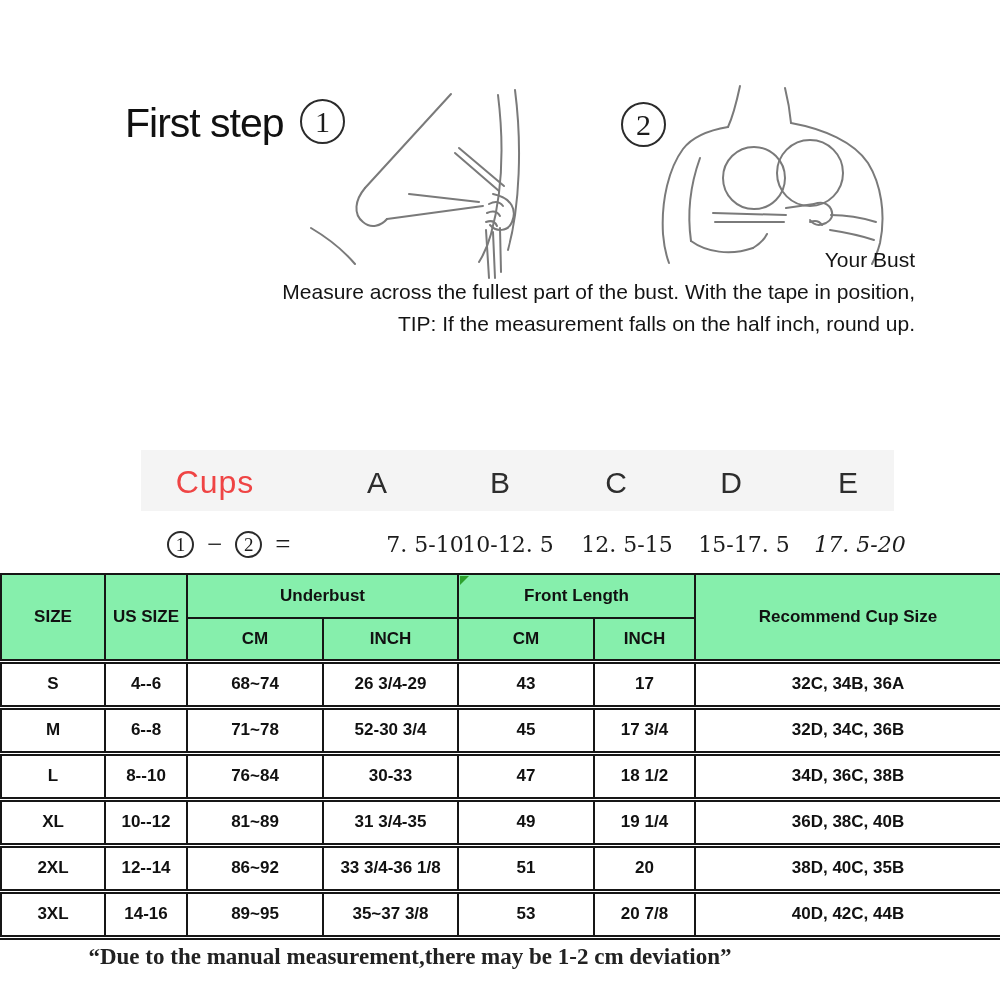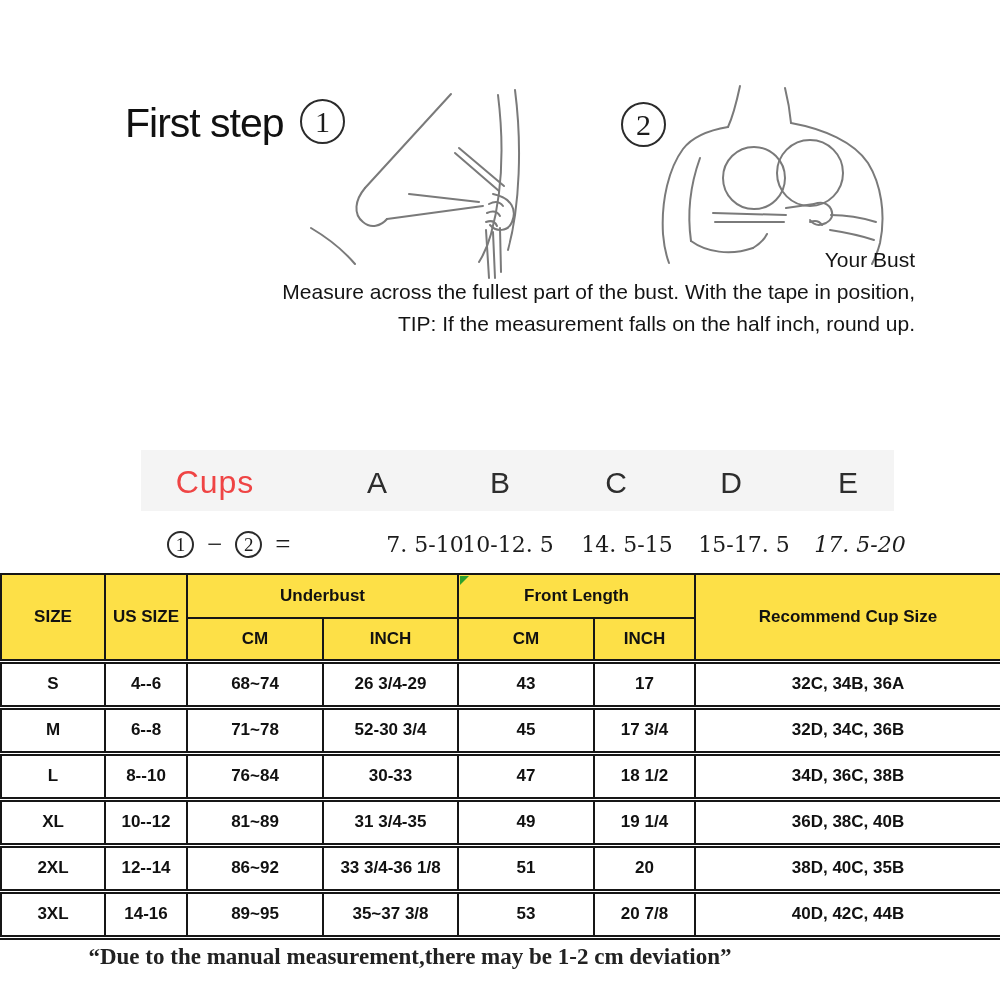--- a/index.html
+++ b/index.html
@@ -44,21 +44,21 @@
     font-family:"DejaVu Serif", serif; font-size:22px; color:#1c1c1c; white-space:nowrap;
   }
   table.size-table {
     position:absolute; left:0; top:573px; width:1000px;
     border-collapse:collapse; table-layout:fixed;
   }
   .size-table th, .size-table td {
     border:2px solid #161616; text-align:center; vertical-align:middle;
     font-size:17px; font-weight:bold; color:#111; padding:0;
   }
-  .size-table thead th { background:#fde047; }
+  .size-table thead th { background:#86efac; }
   .size-table thead tr.top-row th { height:44px; }
   .size-table thead tr.sub-row th { height:43px; }
   .size-table tbody td { height:46px; border-top:5px double #161616; border-bottom:5px double #161616; }
   .green-marker { position:absolute; left:460px; top:576px; line-height:0; }
   .footer-note {
     position:absolute; left:0; top:944px; width:820px; text-align:center;
     font-family:"Liberation Serif", serif; font-weight:bold; font-size:23px; color:#222;
   }
 </style>
 </head>
@@ -135,21 +135,21 @@
         <span>1</span>
       </span>
     <span>−</span>
     <span class="circle-num small">
         <span>2</span>
       </span>
     <span>=</span>
   </div>
   <div class="cup-range" style="left:383px;margin-left:42px;">7. 5-10</div>
   <div class="cup-range" style="left:508px;">10-12. 5</div>
-  <div class="cup-range" style="left:627px;">14. 5-15</div>
+  <div class="cup-range" style="left:627px;">12. 5-15</div>
   <div class="cup-range" style="left:744px;">15-17. 5</div>
   <div class="cup-range" style="left:860px;font-style:italic;">17. 5-20</div>
 
   <table class="size-table">
     <colgroup>
       <col style="width:104px">
         <col style="width:82px">
         <col style="width:136px">
         <col style="width:135px">
       <col style="width:136px">

